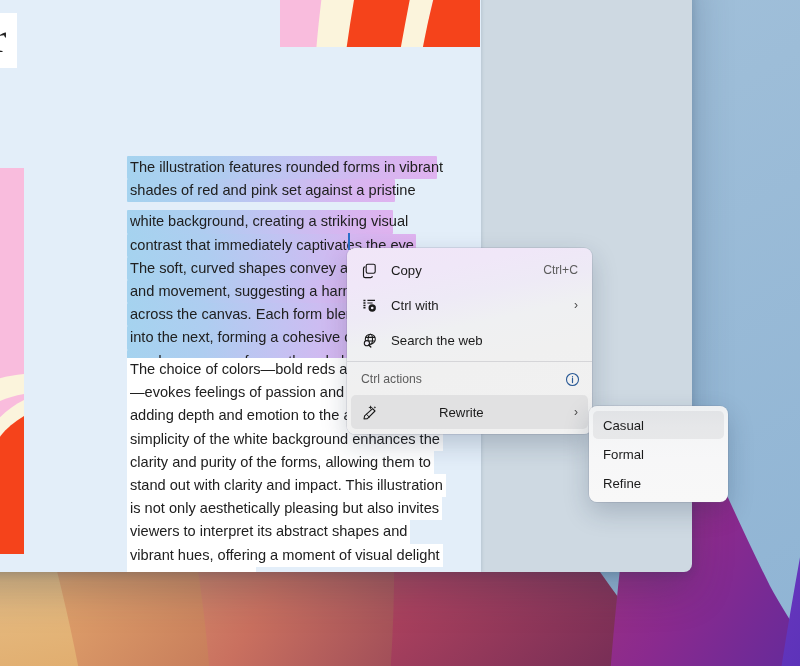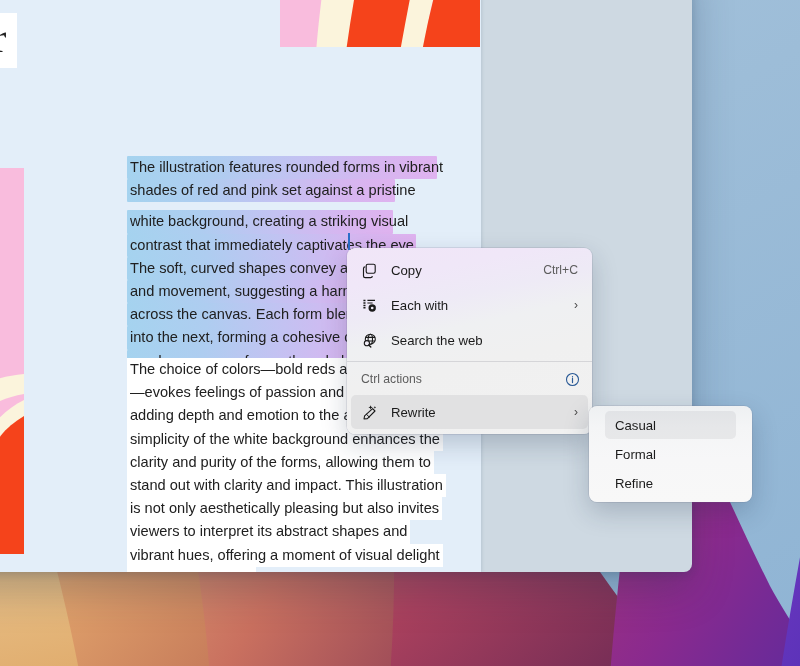--- a/index.html
+++ b/index.html
@@ -144,21 +144,21 @@
   }
   .ctx-item {
     display: flex;
     align-items: center;
     height: 34px;
     margin: 1px 4px;
     padding: 0 10px 0 8px;
     border-radius: 5px;
     cursor: default;
   }
-  .ctx-item.hl { background: rgba(125,125,135,0.13); }
+  .ctx-item.hl { background: rgba(125,125,135,0.13); gap: 48px; }
   .ctx-icon {
     width: 20px; height: 20px;
     flex: 0 0 20px;
     display: flex; align-items: center; justify-content: center;
     margin-right: 12px;
   }
   .ctx-label { flex: 1 1 auto; white-space: nowrap; }
   .ctx-accel { color: #5c5c5c; font-size: 12.2px; margin-left: 1px; }
   .ctx-chev { color: #4a4a4a; font-size: 12px; margin-left: 8px; }
 
@@ -178,21 +178,21 @@
   .ctx-section .sec-label { flex: 1 1 auto; }
 
   
   .sub-menu {
     position: absolute;
     left: 589px; top: 406px;
     width: 139px;
     border-radius: 8px;
     background-image: linear-gradient(180deg, #eef0f2 0%, #f4f5f6 22%, #f7f7f8 55%, #f8f8f8 100%);
     box-shadow: 0 10px 26px rgba(25,40,70,0.22), 0 0 0 0.7px rgba(120,120,140,0.22);
-    padding: 4px 12px;
+    padding: 4px 0;
     font-size: 13.2px;
     color: #1b1b1b;
     overflow: hidden;
   }
   .sub-item {
     display: flex;
     align-items: center;
     height: 28px;
     margin: 1px 4px;
     padding: 0 10px;
@@ -322,21 +322,21 @@
 
     <div class="ctx-item">
       <span class="ctx-icon">
         <svg width="17" height="17" viewBox="0 0 17 17" fill="none" stroke="#1b1b1b" stroke-width="1.15">
           <path d="M2.4 3.6h2.1M2.4 6.0h2.1M2.4 8.4h2.1M2.4 10.8h2.1" stroke-width="1.5"></path>
           <path d="M6.4 3.3h7.6M6.4 6.0h5.2" stroke-width="1.2"></path>
           <circle cx="11.2" cy="11.0" r="3.7" fill="#1b1b1b" stroke="none"></circle>
           <circle cx="11.2" cy="11.0" r="1.35" fill="#f0ecf6" stroke="none"></circle>
         </svg>
       </span>
-      <span class="ctx-label">Each with</span>
+      <span class="ctx-label">Ctrl with</span>
       <span class="ctx-chev">›</span>
     </div>
 
     <div class="ctx-item">
       <span class="ctx-icon">
         <svg width="17" height="17" viewBox="0 0 17 17" fill="none" stroke="#1b1b1b" stroke-width="1.1">
           <circle cx="9.3" cy="7.2" r="5.0"></circle>
           <ellipse cx="9.3" cy="7.2" rx="2.2" ry="5.0"></ellipse>
           <path d="M4.5 5.4h9.6M4.5 9.0h9.6"></path>
           <circle cx="5.9" cy="11.2" r="2.6" fill="#f0ecf6"></circle>

